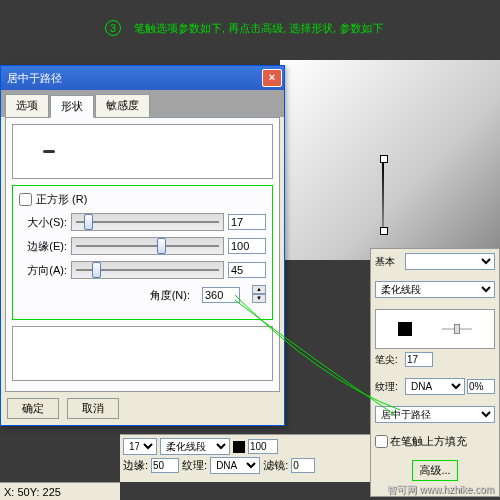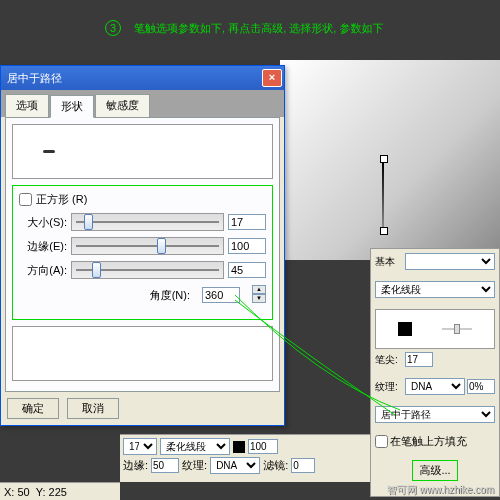--- a/index.html
+++ b/index.html
@@ -47,21 +47,21 @@
 .bottom-panel{position:absolute;left:120px;bottom:18px;right:0;height:48px;background:#ece9d8;border-top:1px solid #999;padding:3px;z-index:30}
 .bottom-panel .row{display:flex;align-items:center;gap:3px;margin-bottom:2px}
 .bottom-panel input,.bottom-panel select{border:1px solid #7f9db9;font-size:10px;padding:1px;background:#fff}
 .watermark{position:absolute;right:6px;bottom:3px;color:#d0d0d0;font-size:10px;z-index:200;text-shadow:1px 1px 0 #666}
 .arrow{position:absolute;z-index:60;pointer-events:none}
 .marker{position:absolute;left:380px;top:155px;width:8px;height:80px;z-index:45}
 .marker:before,.marker:after{content:"";position:absolute;width:6px;height:6px;border:1px solid #000;background:#fff}
 .marker:before{top:0;left:0}
 .marker:after{bottom:0;left:0}
 .marker .line{position:absolute;left:2px;top:8px;bottom:8px;width:2px;background:linear-gradient(#000,#888)}
-.statusbar{position:absolute;left:0;bottom:0;width:120px;height:18px;background:#ece9d8;border-top:1px solid #999;display:flex;align-items:center;padding:0 4px;gap:6px;font-size:10px;z-index:30}
+.statusbar{position:absolute;left:0;bottom:0;width:120px;height:18px;background:#ece9d8;border-top:1px solid #999;display:flex;align-items:center;padding:0 4px;font-size:10px;z-index:30}
 </style>
 </head>
 <body>
 
 <div class="canvas-bg"></div>
 <div class="marker">
     <div class="line"></div>
   </div>
 
 <div class="annotation">

